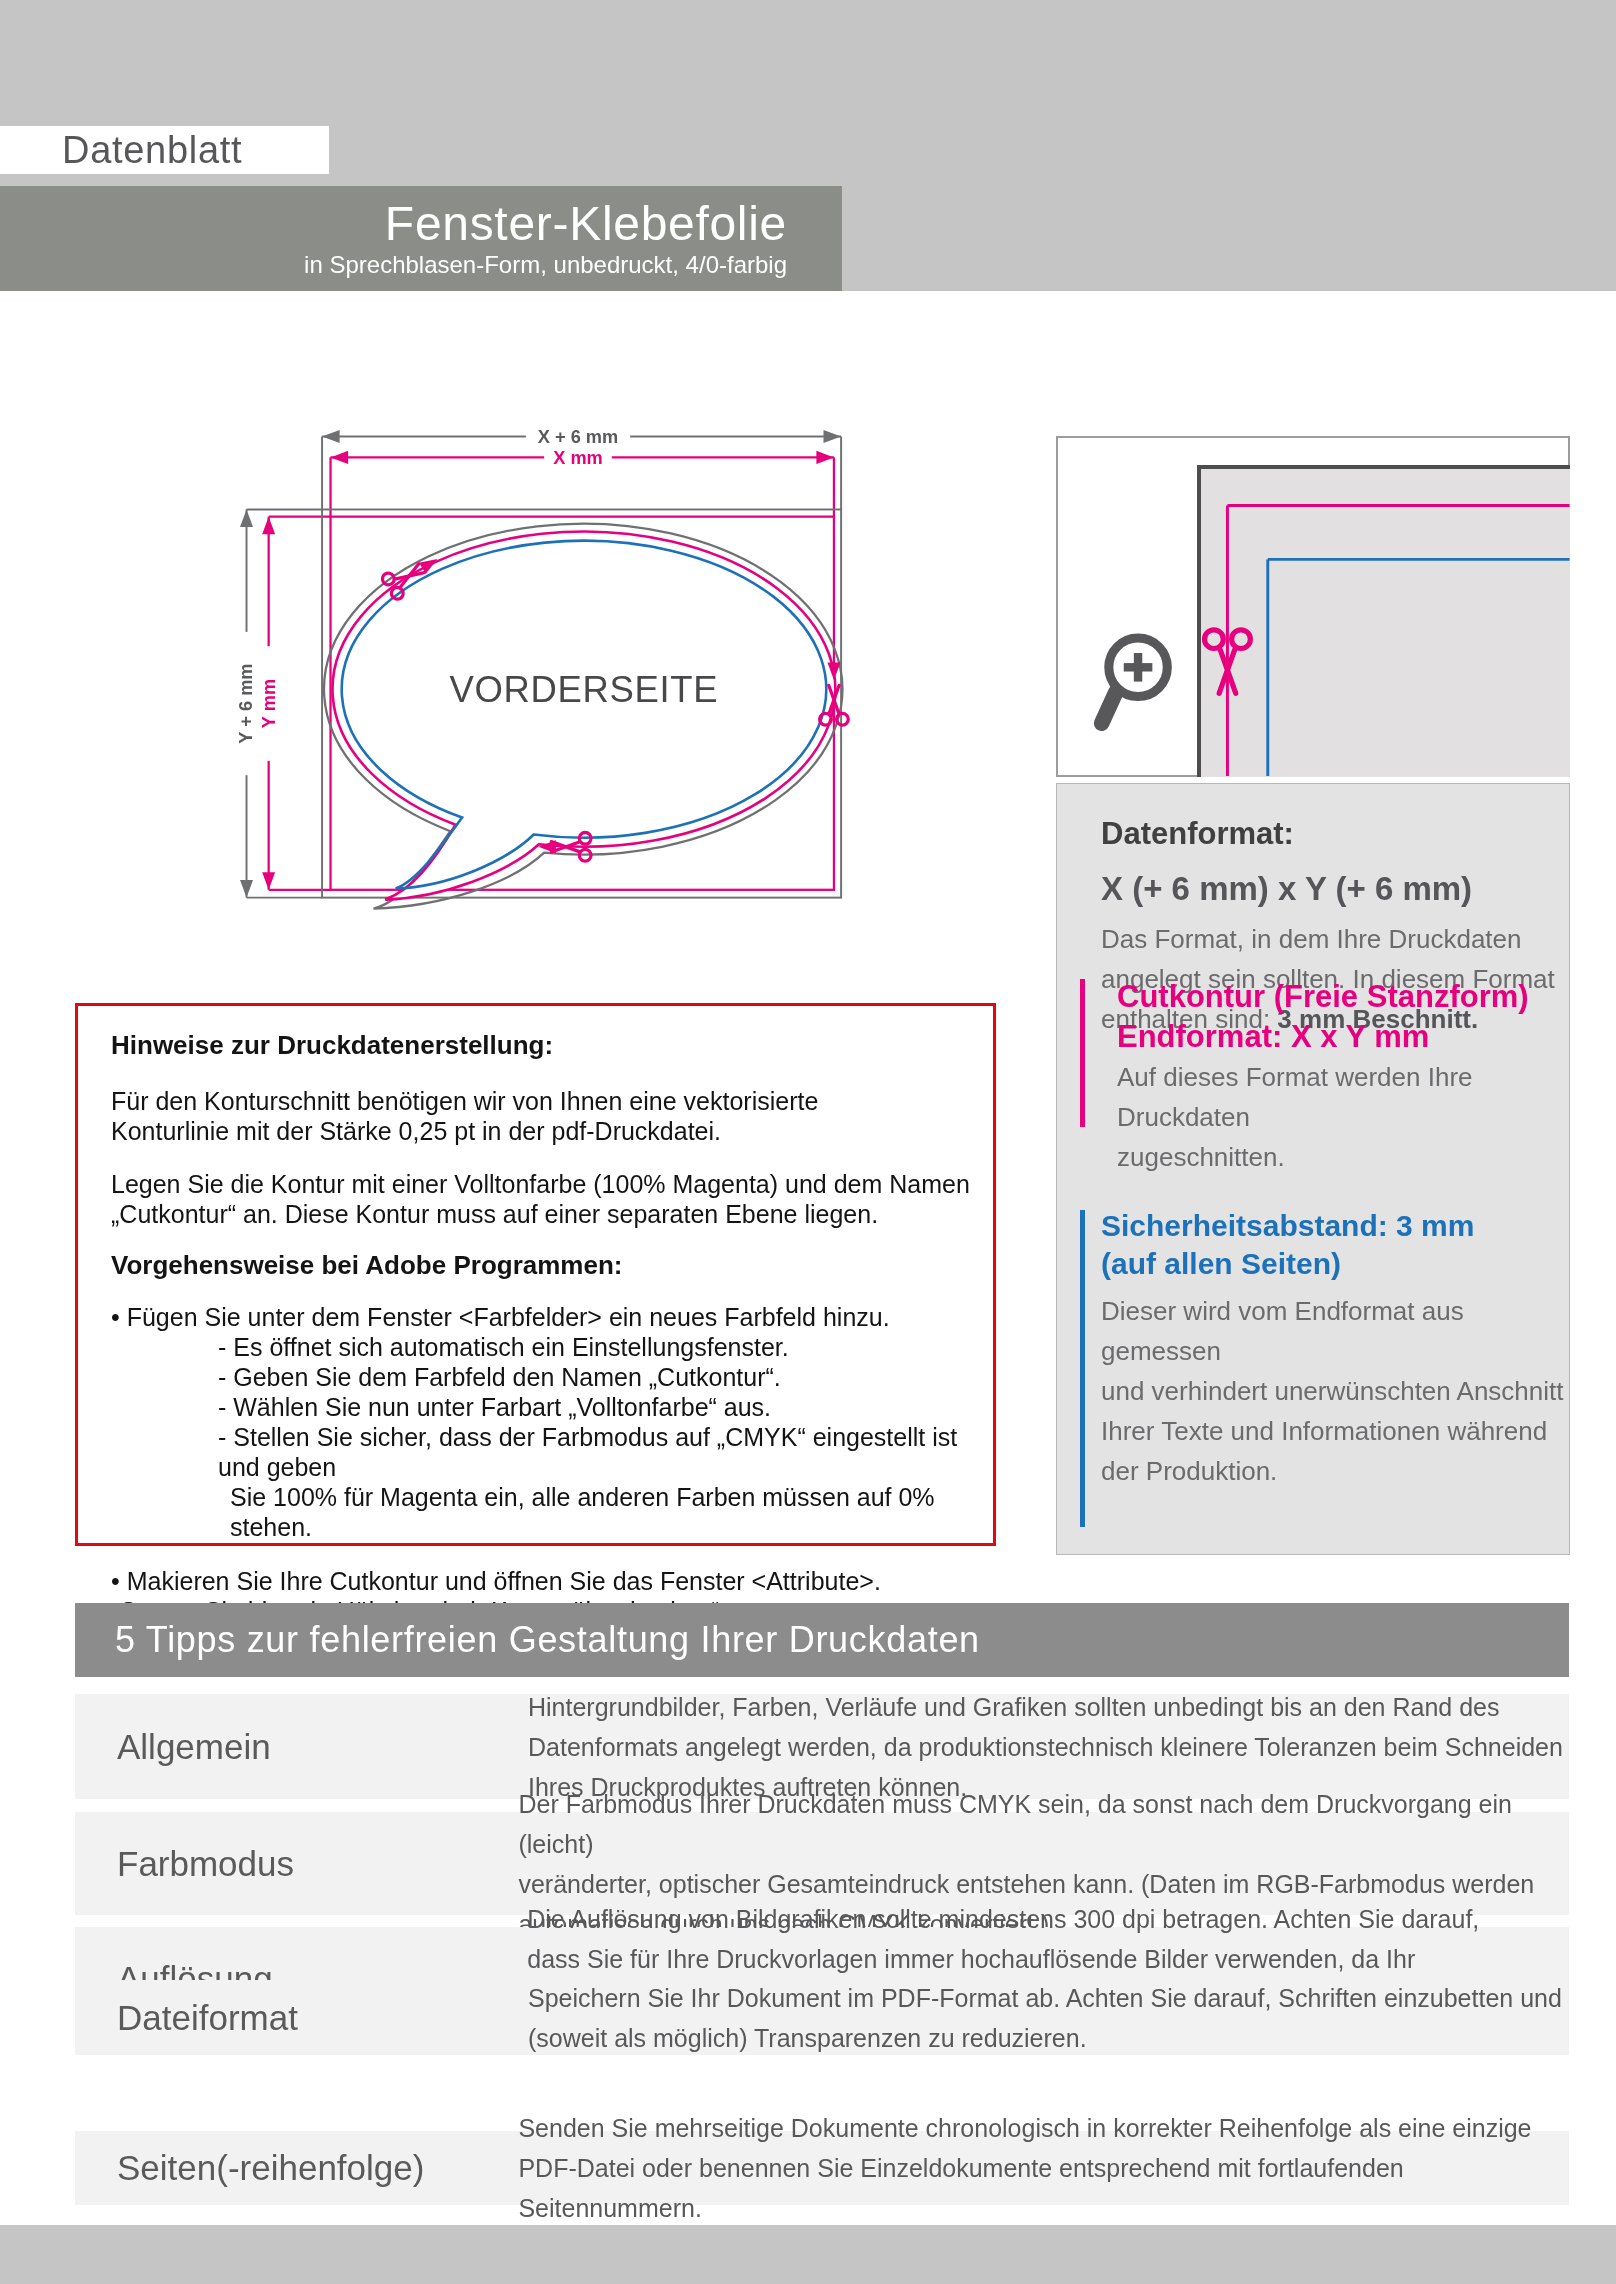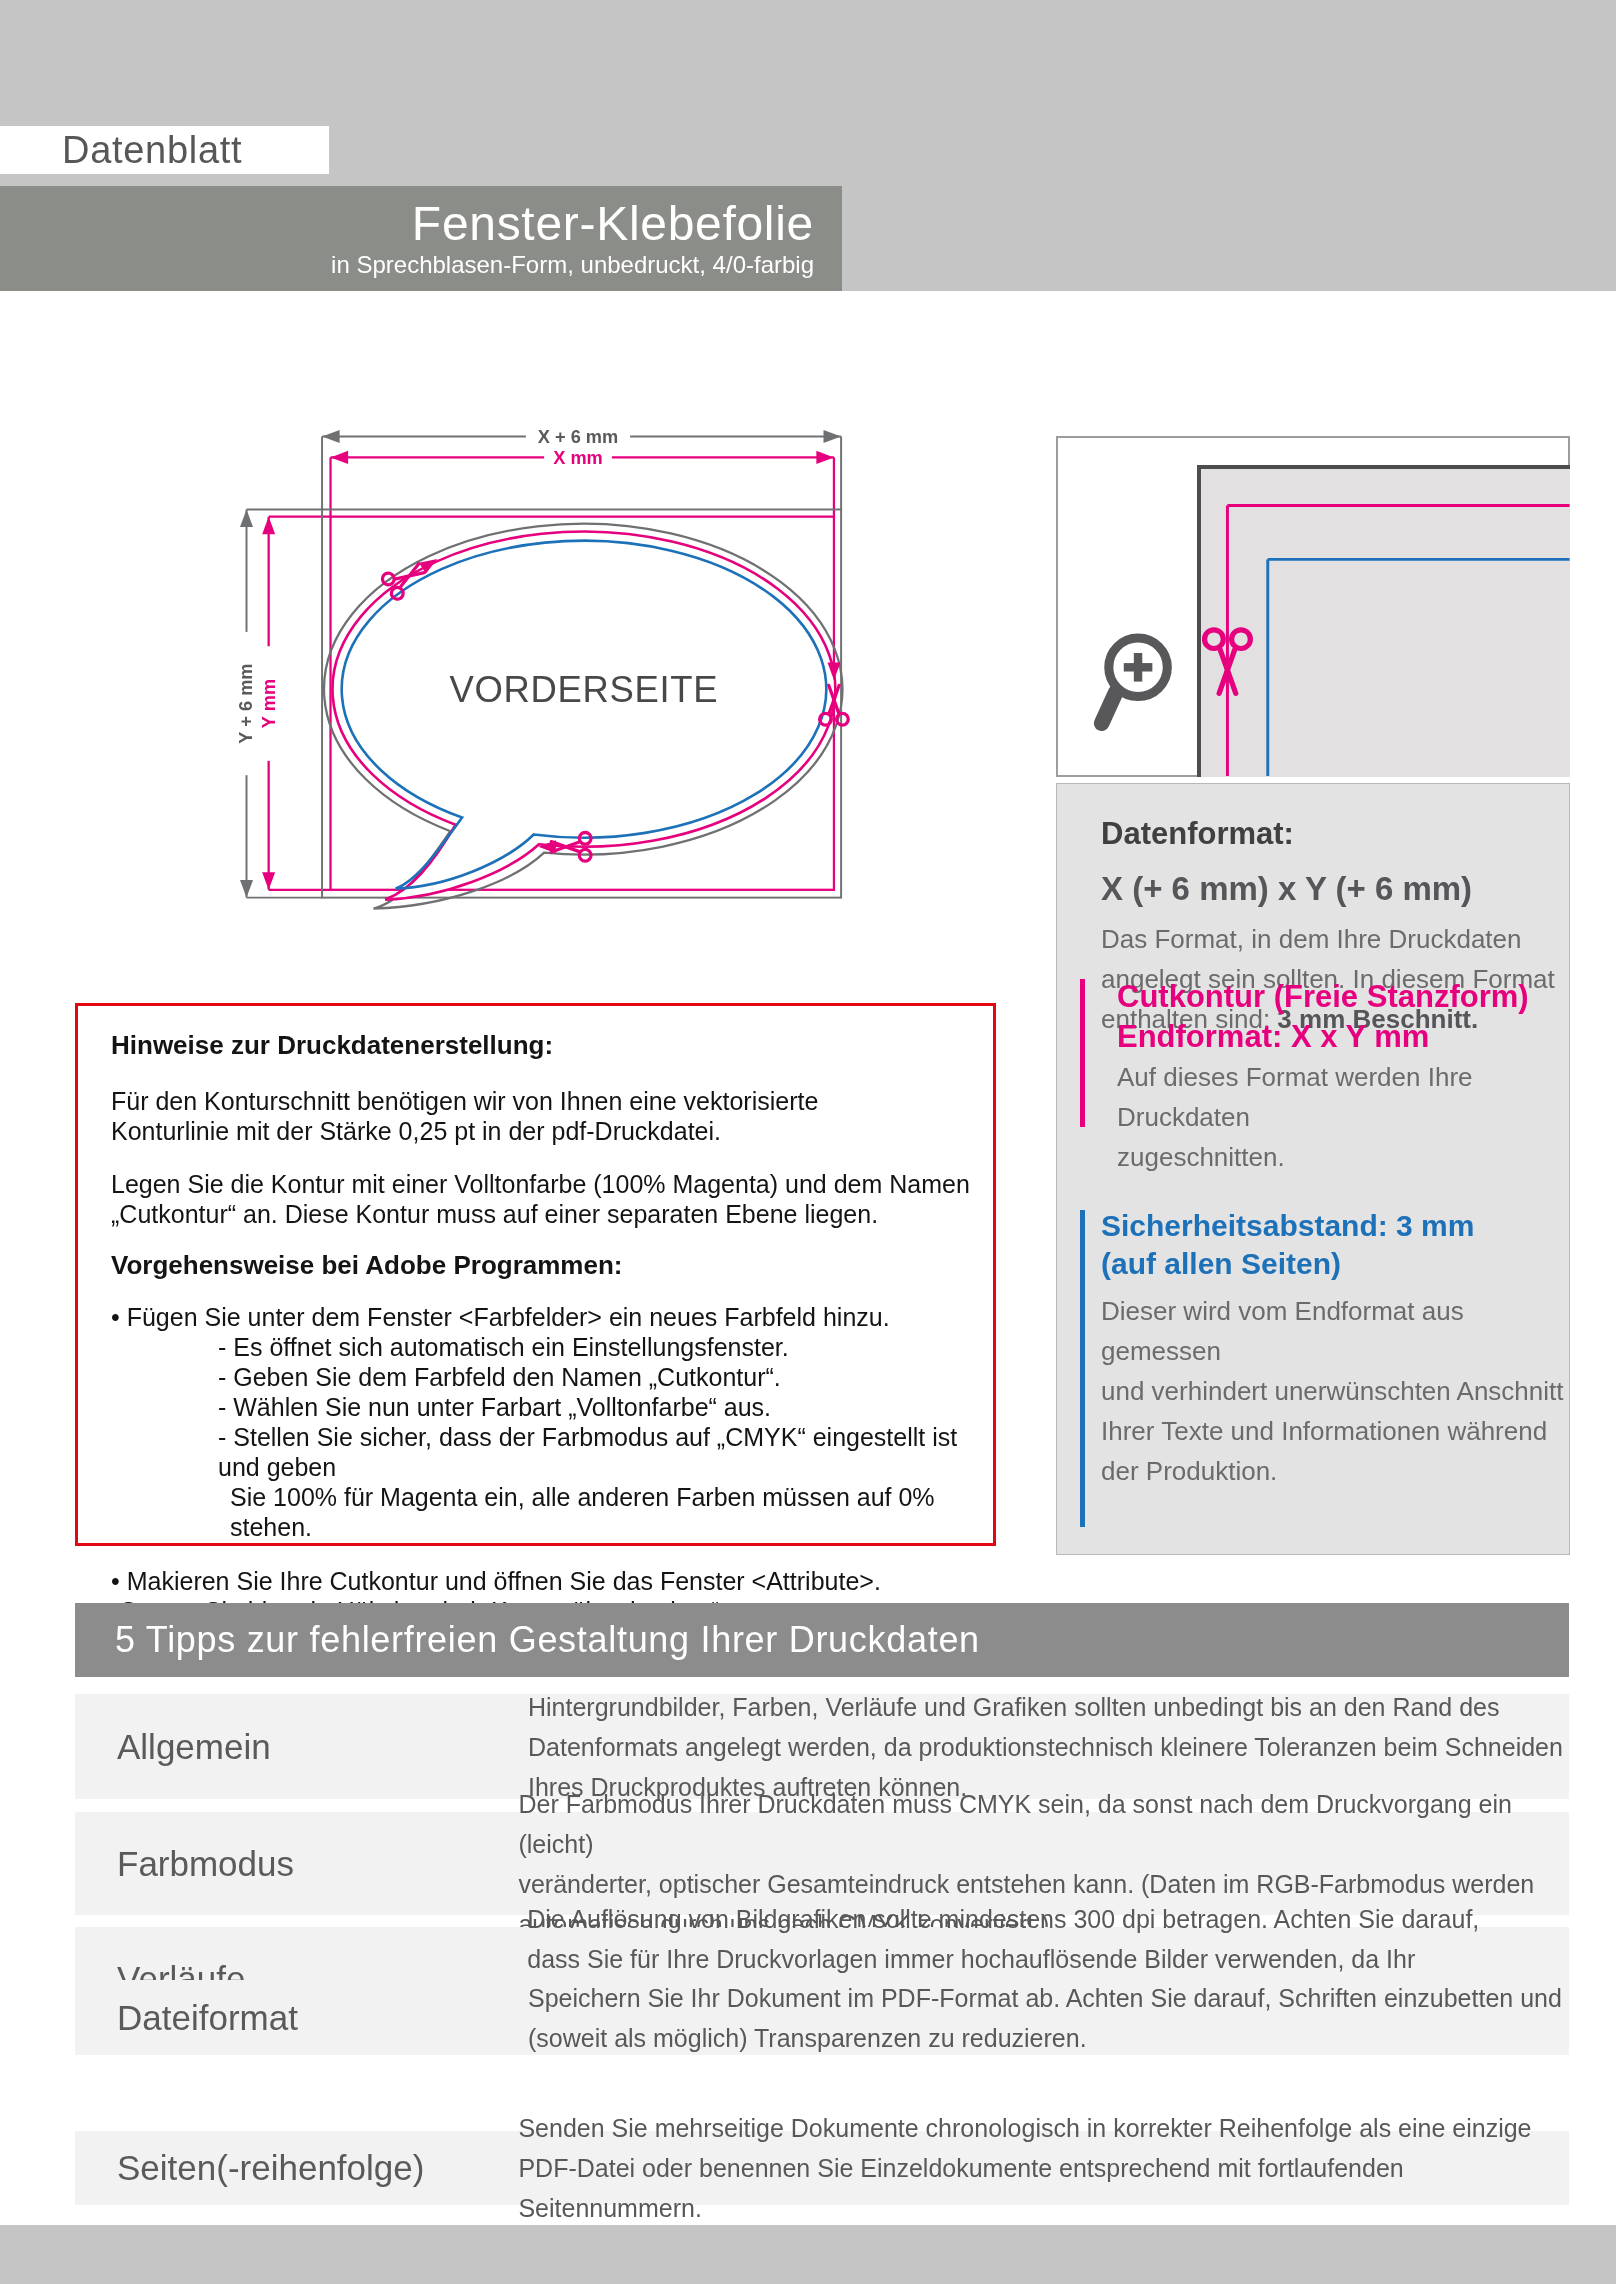--- a/index.html
+++ b/index.html
@@ -6,21 +6,21 @@
   body{
     width:1616px;height:2284px;position:relative;background:#ffffff;
     font-family:"Liberation Sans", sans-serif;color:#58585a;
     -webkit-font-smoothing:antialiased;
   }
   .abs{position:absolute;}
   
   .header-band{left:0;top:0;width:1616px;height:291px;background:#c6c5c6;}
   .datenblatt-box{left:0;top:126px;width:329px;height:48px;background:#ffffff;display:flex;align-items:center;}
   .datenblatt-box span{font-size:38px;color:#57575a;padding-left:62px;letter-spacing:0.7px;}
-  .product-banner{left:0;top:186px;width:842px;height:105px;background:#8b8d89;display:flex;flex-direction:column;justify-content:center;align-items:flex-end;padding-right:28px;box-sizing:border-box;}
+  .product-banner{left:0;top:186px;width:842px;height:105px;background:#8b8d89;display:flex;flex-direction:column;justify-content:center;align-items:flex-end;padding-right:55px;box-sizing:border-box;}
   .product-banner .ptitle{font-size:48px;color:#ffffff;line-height:52px;letter-spacing:0.7px;}
   .product-banner .psub{font-size:24px;color:#ffffff;line-height:30px;}
   
   .diagram-svg{left:221px;top:417px;}
   svg{font-family:"Liberation Sans", sans-serif;}
   
   .zoom-panel{left:1056px;top:436px;width:514px;height:341px;background:#ffffff;border:2px solid #9d9d9c;box-sizing:border-box;}
   .illustration{position:absolute;left:139px;top:27px;width:373px;height:312px;background:#e2e0e0;border-left:4.6px solid #4d4d4d;border-top:4.6px solid #4d4d4d;box-sizing:border-box;}
   
   .info-panel{left:1056px;top:783px;width:514px;height:772px;background:#e4e3e3;border:1.3px solid #b9b8b8;box-sizing:border-box;}
@@ -216,21 +216,21 @@
 <div class="abs tip-row" style="top:1812px;height:103px;">
   <div class="tip-label">Farbmodus</div>
   <div class="tip-body">
     <div>Der Farbmodus Ihrer Druckdaten muss CMYK sein, da sonst nach dem Druckvorgang ein (leicht)</div>
     <div>veränderter, optischer Gesamteindruck entstehen kann. (Daten im RGB-Farbmodus werden</div>
     <div>automatisch durch uns nach CMYK konvertiert.)</div>
   </div>
 </div>
 
 <div class="abs tip-row" style="top:1927px;height:104px;">
-  <div class="tip-label">Verläufe</div>
+  <div class="tip-label">Auflösung</div>
   <div class="tip-body">
     <div>Die Auflösung von Bildgrafiken sollte mindestens 300 dpi betragen. Achten Sie darauf,</div>
     <div>dass Sie für Ihre Druckvorlagen immer hochauflösende Bilder verwenden, da Ihr Druckprodukt</div>
     <div>andernfalls (leicht) pixelig wirken kann.</div>
   </div>
 </div>
 
 <div class="abs tip-row" style="top:1980px;height:75px;">
   <div class="tip-label">Dateiformat</div>
   <div class="tip-body">

